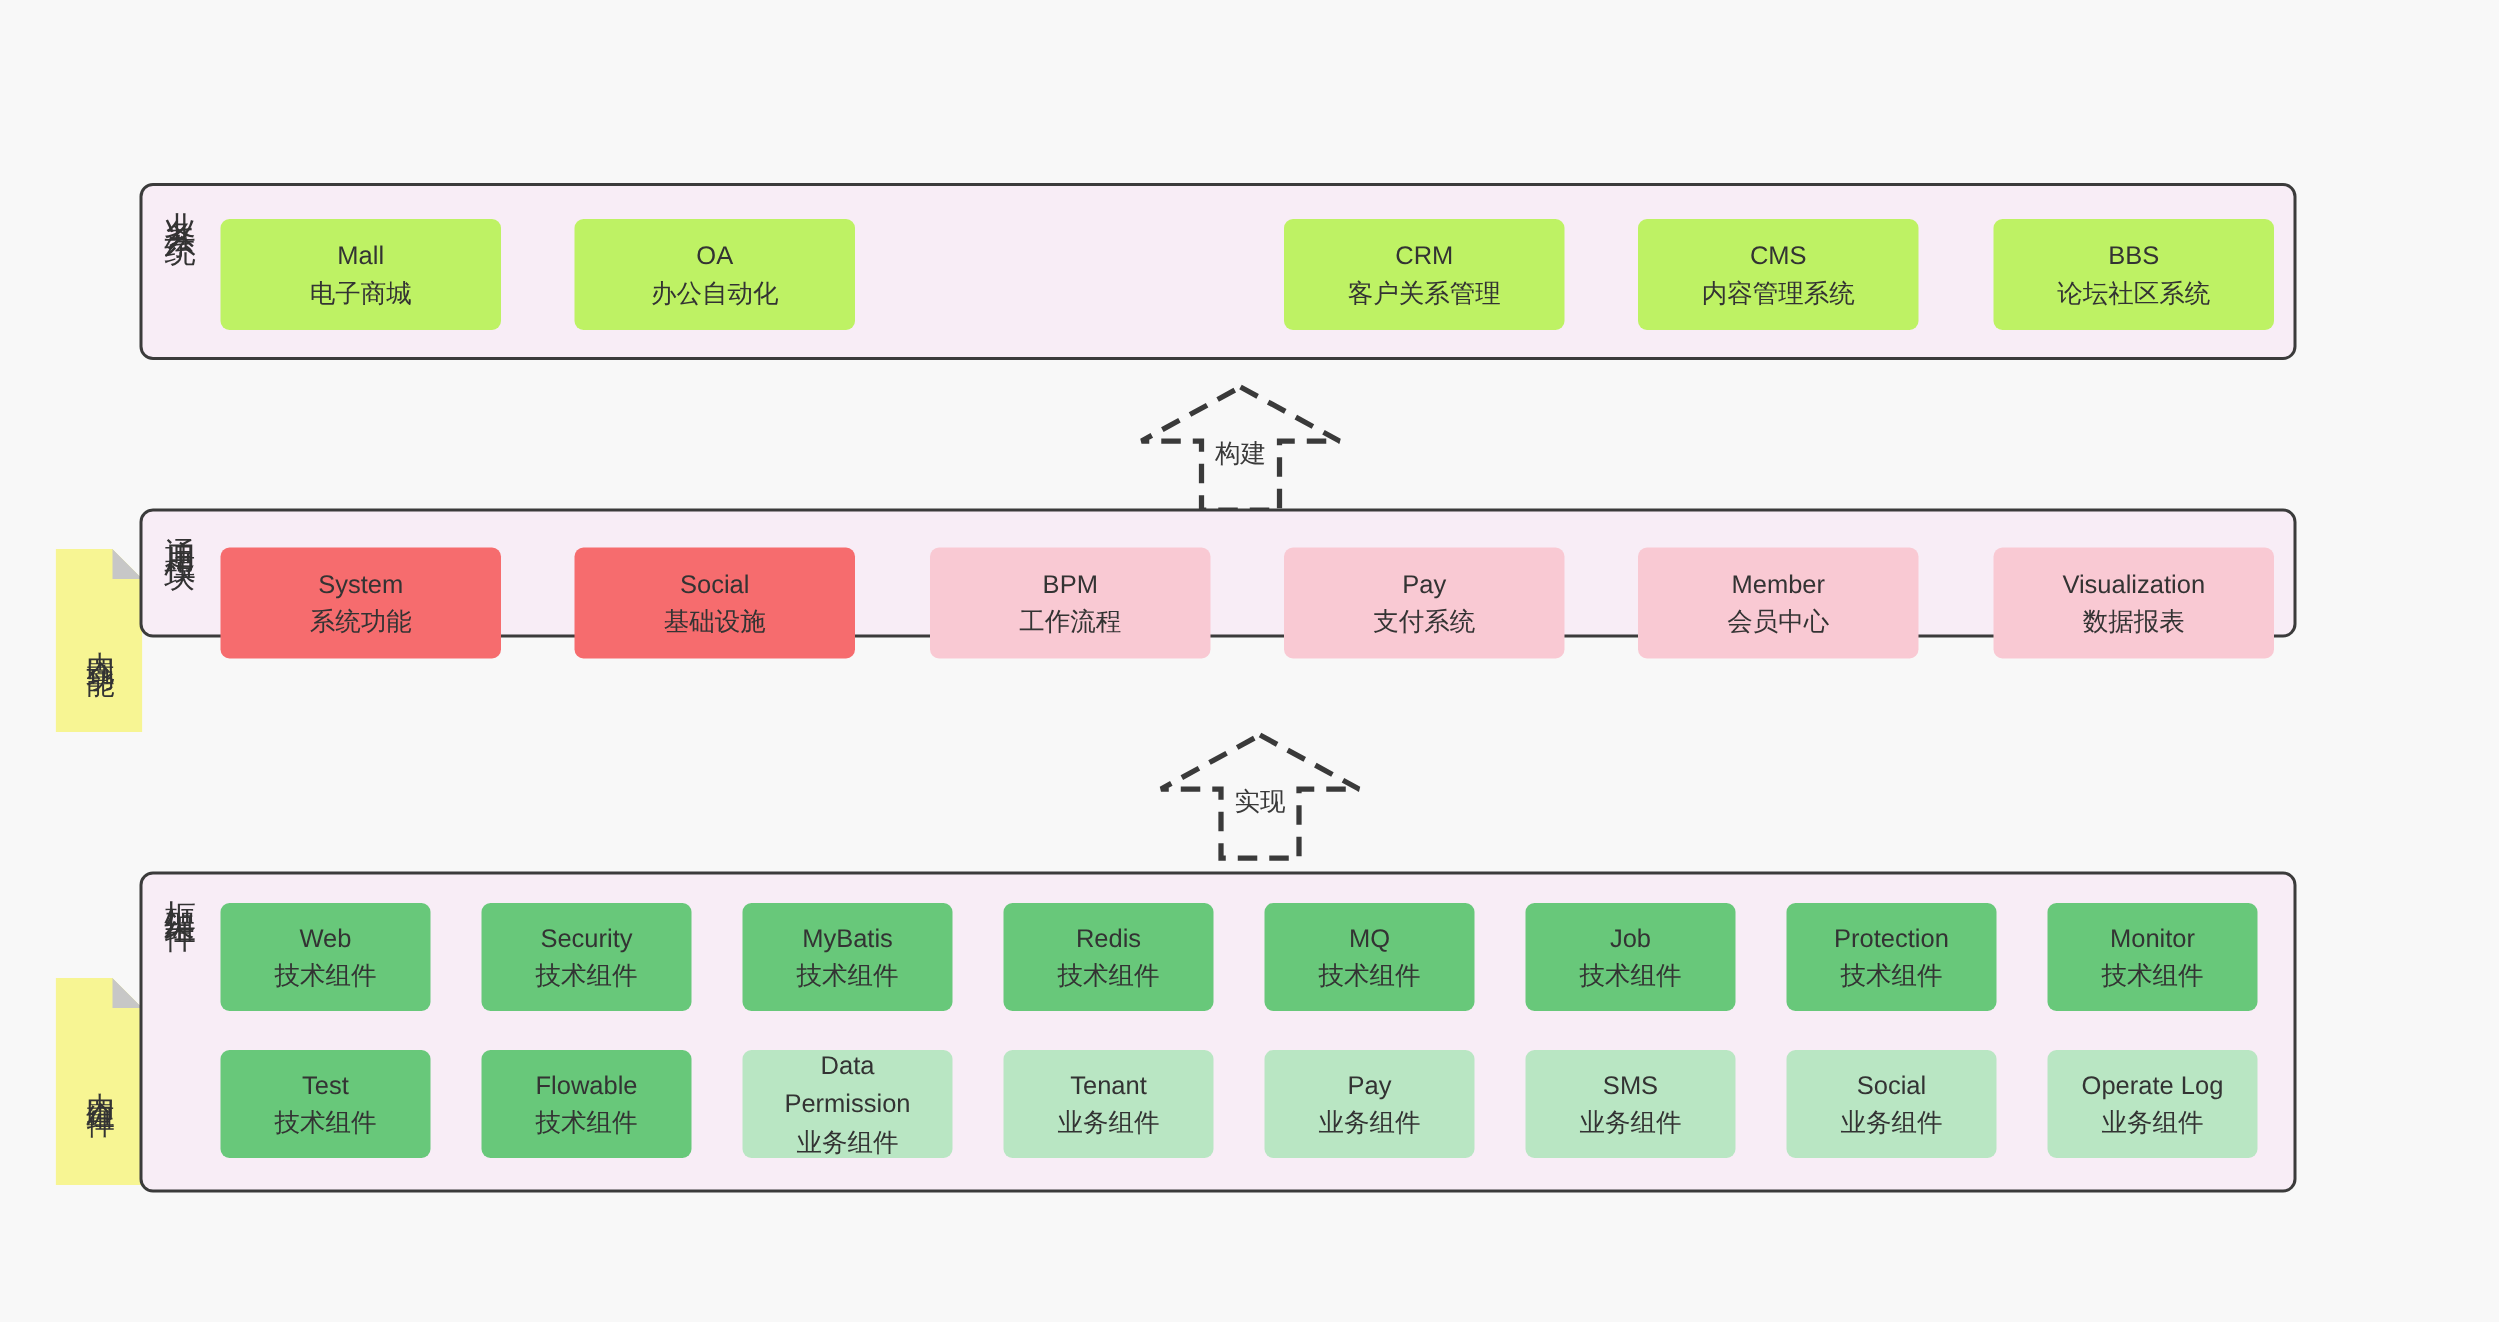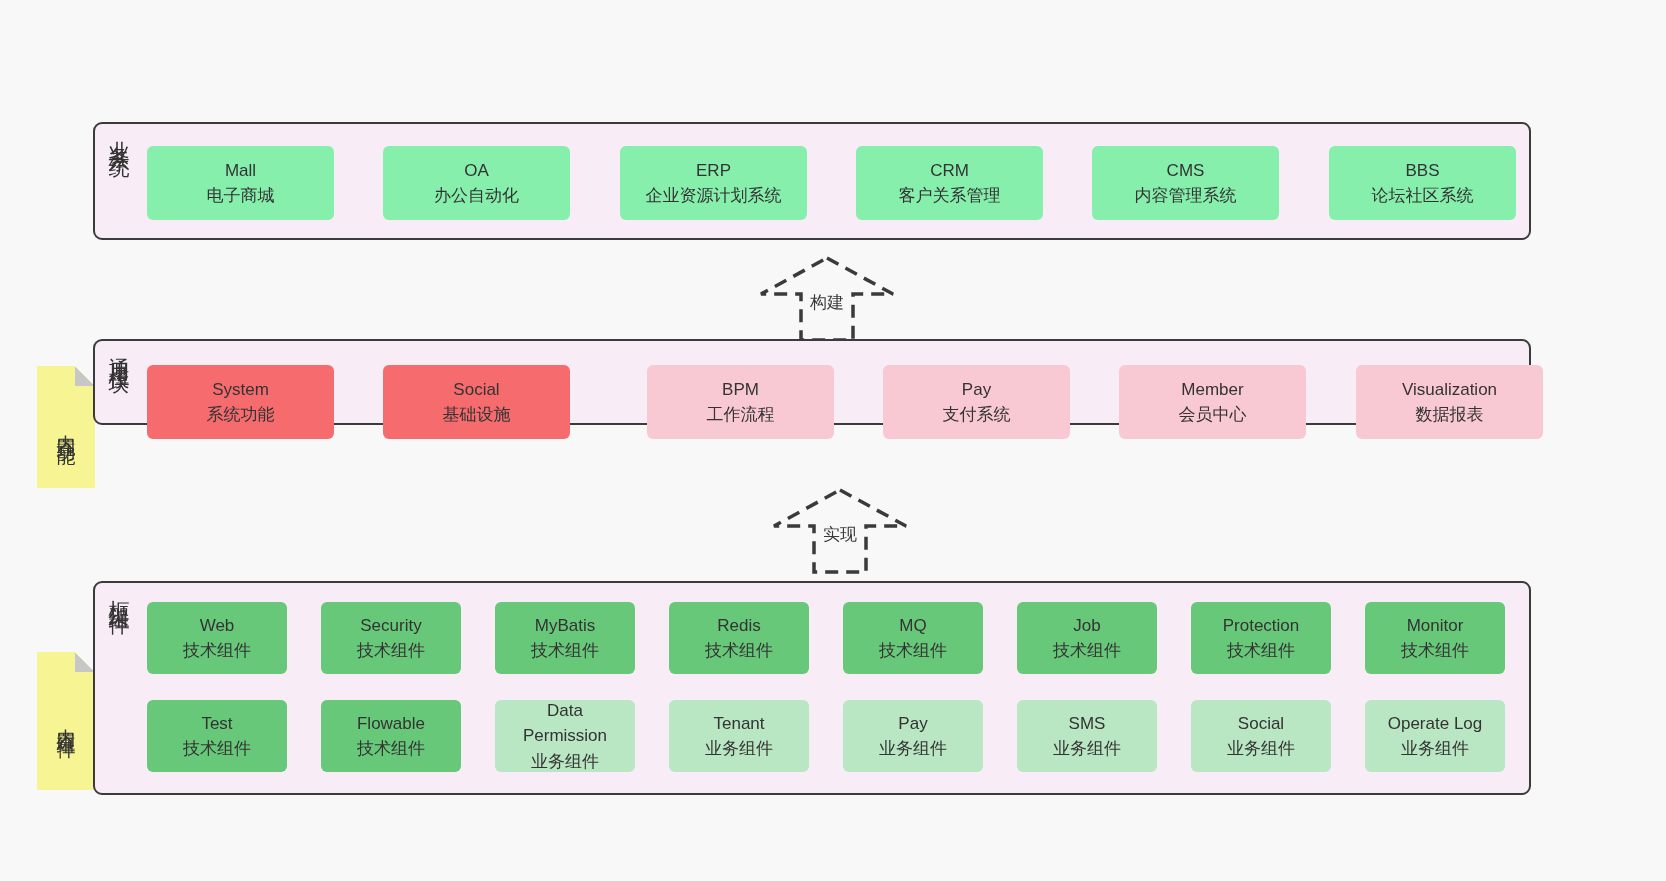--- a/index.html
+++ b/index.html
@@ -43,23 +43,23 @@
     display:flex;flex-direction:column;
     align-items:center;justify-content:center;
     text-align:center;
     border-radius:6px;
     font-size:17px;
     line-height:1.5;
     color:#333;
   }
   .r12{width:187px;height:74px;}
   .r3{width:140px;height:72px;padding:0 8px;box-sizing:border-box;}
-  .b-blue{background:#86efac;}
+  .b-blue{background:#bef264;}
   .b-red{background:#f66c6e;}
-  .b-pink{background:#f9c9d3;margin-left:27px;}
+  .b-pink{background:#f9c9d3;}
   .b-green{background:#68c87a;}
   .b-lgreen{background:#b9e6c3;}
   
   .sticky{
     position:absolute;
     left:37px;width:58px;
     background:#f7f593;
     clip-path:polygon(0 0,calc(100% - 20px) 0,100% 20px,100% 100%,0 100%);
     z-index:1;
     display:flex;align-items:center;justify-content:center;
@@ -114,24 +114,20 @@
   <div class="container c1">
     <div class="v-label">业务系统</div>
     <div class="box r12 b-blue" style="left:52px;top:22px">
       <div>Mall</div>
       <div>电子商城</div>
     </div>
     <div class="box r12 b-blue" style="left:288px;top:22px">
       <div>OA</div>
       <div>办公自动化</div>
     </div>
-    <div class="box r12 b-blue" style="left:525px;top:22px">
-      <div>ERP</div>
-      <div>企业资源计划系统</div>
-    </div>
     <div class="box r12 b-blue" style="left:761px;top:22px">
       <div>CRM</div>
       <div>客户关系管理</div>
     </div>
     <div class="box r12 b-blue" style="left:1234px;top:22px">
       <div>BBS</div>
       <div>论坛社区系统</div>
     </div>
     <div class="box r12 b-blue" style="left:997px;top:22px">
       <div>CMS</div>

